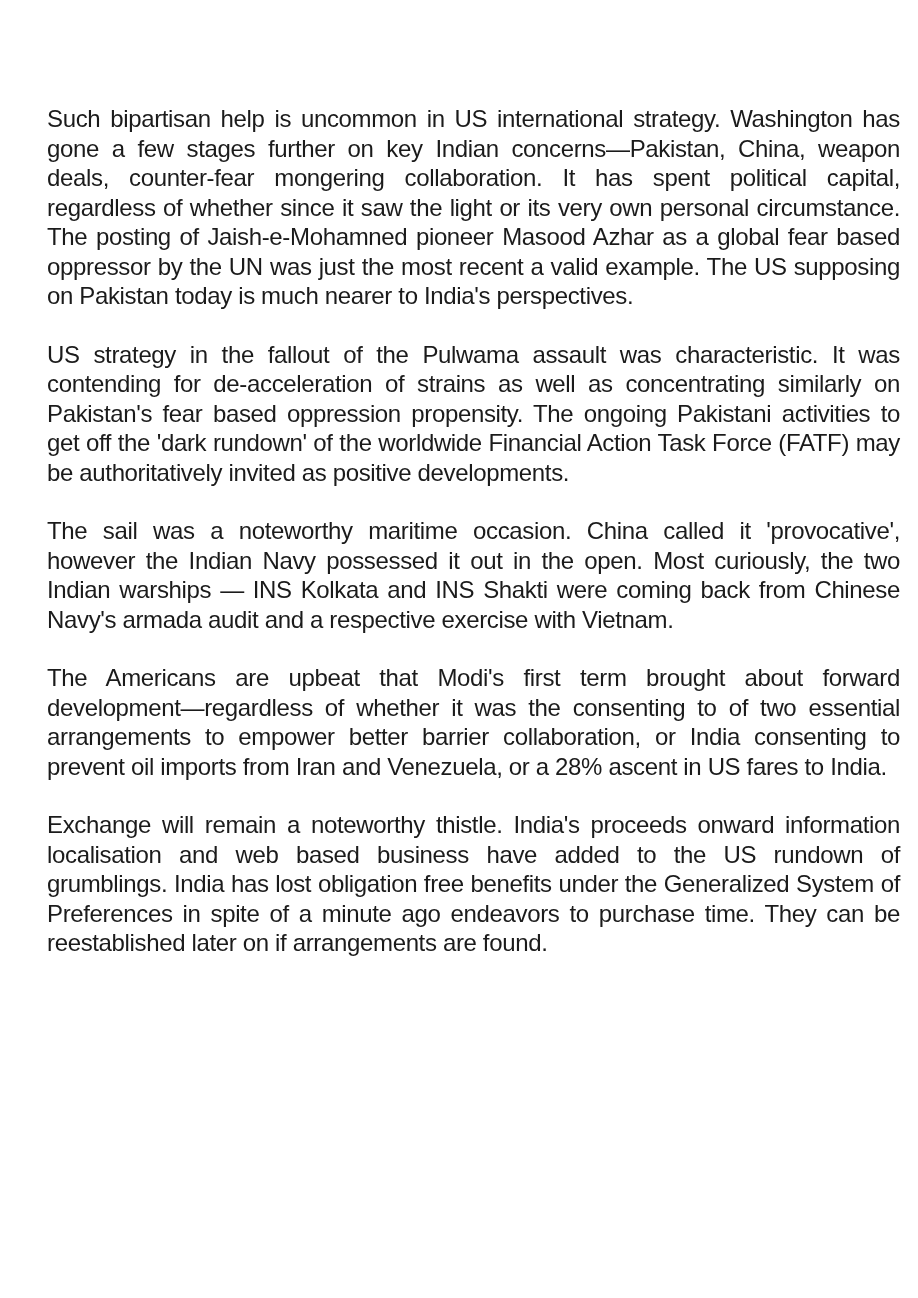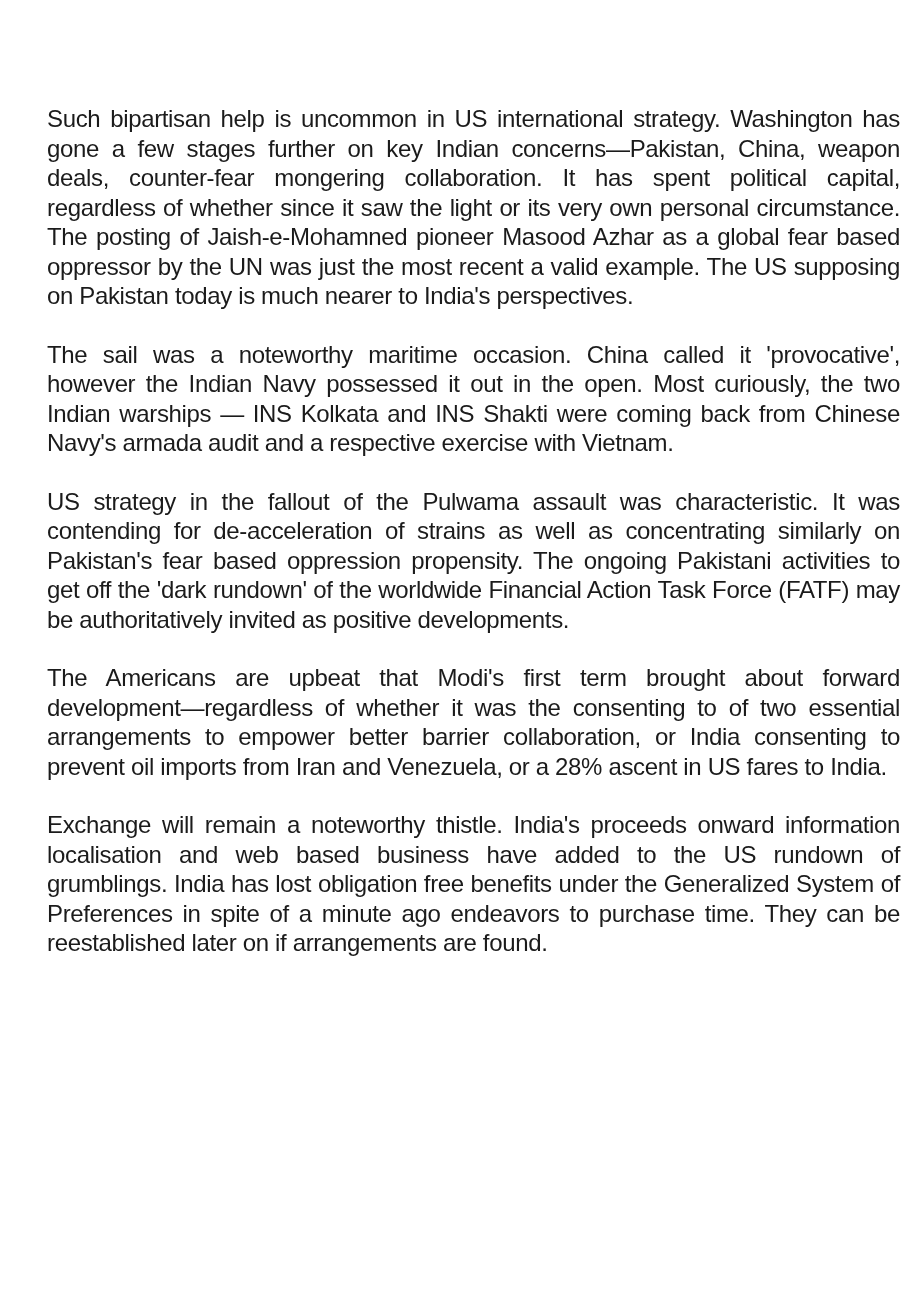--- a/index.html
+++ b/index.html
@@ -29,18 +29,18 @@
     text-align: justify;
     margin: 0 0 29px 0;
   }
 </style>
 </head>
 <body>
 
 <div class="page">
   <div class="article-text">
     <p>Such bipartisan help is uncommon in US international strategy. Washington has gone a few stages further on key Indian concerns—Pakistan, China, weapon deals, counter-fear mongering collaboration. It has spent political capital, regardless of whether since it saw the light or its very own personal circumstance. The posting of Jaish-e-Mohamned pioneer Masood Azhar as a global fear based oppressor by the UN was just the most recent a valid example. The US supposing on Pakistan today is much nearer to India's perspectives.</p>
+    <p>US strategy in the fallout of the Pulwama assault was characteristic. It was contending for de-acceleration of strains as well as concentrating similarly on Pakistan's fear based oppression propensity. The ongoing Pakistani activities to get off the 'dark rundown' of the worldwide Financial Action Task Force (FATF) may be authoritatively invited as positive developments.</p>
     <p>The sail was a noteworthy maritime occasion. China called it 'provocative', however the Indian Navy possessed it out in the open. Most curiously, the two Indian warships — INS Kolkata and INS Shakti were coming back from Chinese Navy's armada audit and a respective exercise with Vietnam.</p>
-    <p>US strategy in the fallout of the Pulwama assault was characteristic. It was contending for de-acceleration of strains as well as concentrating similarly on Pakistan's fear based oppression propensity. The ongoing Pakistani activities to get off the 'dark rundown' of the worldwide Financial Action Task Force (FATF) may be authoritatively invited as positive developments.</p>
     <p>The Americans are upbeat that Modi's first term brought about forward development—regardless of whether it was the consenting to of two essential arrangements to empower better barrier collaboration, or India consenting to prevent oil imports from Iran and Venezuela, or a 28% ascent in US fares to India.</p>
     <p>Exchange will remain a noteworthy thistle. India's proceeds onward information localisation and web based business have added to the US rundown of grumblings. India has lost obligation free benefits under the Generalized System of Preferences in spite of a minute ago endeavors to purchase time. They can be reestablished later on if arrangements are found.</p>
   </div>
 </div>
 
 </body></html>

